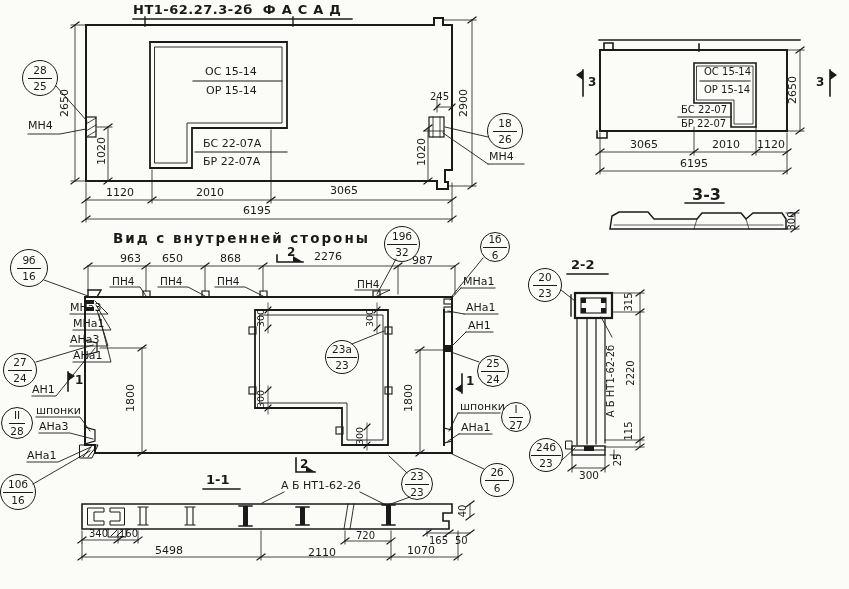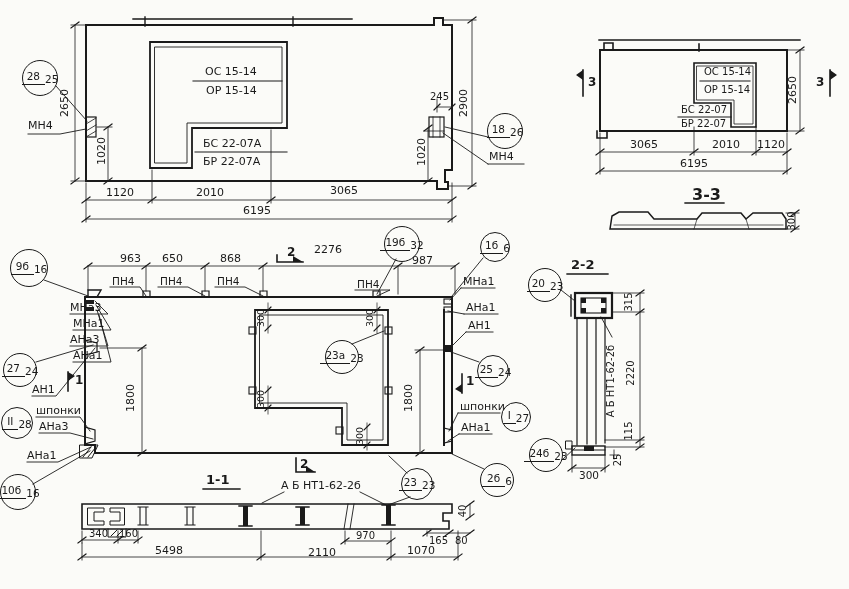--- a/index.html
+++ b/index.html
@@ -9,21 +9,21 @@
   .lbl{position:absolute;font-size:11px;line-height:1;white-space:nowrap;color:#1a1a1a;}
   .fs10{font-size:10px}
   .fs105{font-size:10.5px}
   .fs12{font-size:12px}
   .b{font-weight:bold}
   .ttl{font-size:13px;font-weight:bold;letter-spacing:0.5px}
   .sp{letter-spacing:6px;margin-left:10px}
   .sp2{letter-spacing:2px}
   .rot{transform:translate(-50%,-50%) rotate(-90deg);}
   .callout{position:absolute;border:1.5px solid #1a1a1a;border-radius:50%;
-           display:flex;flex-direction:row;align-items:center;justify-content:center;
+           display:flex;flex-direction:column;align-items:center;justify-content:center;
            font-size:10.5px;line-height:1;background:transparent;box-sizing:border-box;}
   .callout .t{border-bottom:1.3px solid #1a1a1a;padding:0 5px 2px;}
   .callout .btm{padding-top:2px;}
 </style>
 </head>
 <body>
 
 <div id="sheet">
 
 <svg id="linework" width="849" height="589" viewBox="0 0 849 589" stroke="#1a1a1a" fill="none" stroke-linecap="square">
@@ -184,20 +184,21 @@
     <path d="M636,296 L644,290 M636,315 L644,309 M636,443 L644,437 M636,450 L644,444" stroke-width="1.2"></path>
     <path d="M614,450 V459 M610,455 H618" stroke-width="0.8"></path>
 
     <path d="M612,337 L601,317" stroke-width="0.9"></path>
 
     <path d="M572,455 V472 M605,455 V472 M572,468 H605" stroke-width="0.8"></path>
     <path d="M568,471 L576,465 M601,471 L609,465" stroke-width="1.2"></path>
   </g>
 </svg>
 
+  <div class="lbl ttl" style="left:133px;top:3px"><span>НТ1-62.27.3-2б</span><span class="sp">ФАСАД</span></div>
   <div class="lbl" style="left:205px;top:66px">ОС 15-14</div>
   <div class="lbl" style="left:206px;top:85px">ОР 15-14</div>
   <div class="lbl" style="left:203px;top:138px">БС 22-07А</div>
   <div class="lbl" style="left:203px;top:156px">БР 22-07А</div>
   <div class="lbl" style="left:28px;top:120px">МН4</div>
   <div class="lbl" style="left:489px;top:151px">МН4</div>
   <div class="lbl rot" style="left:64px;top:103px">2650</div>
   <div class="lbl rot" style="left:101px;top:151px">1020</div>
   <div class="lbl rot" style="left:421px;top:152px">1020</div>
   <div class="lbl rot" style="left:463px;top:103px">2900</div>
@@ -215,24 +216,25 @@
   <div class="lbl fs12 b" style="left:816px;top:76px">3</div>
   <div class="lbl rot" style="left:792px;top:90px">2650</div>
   <div class="lbl" style="left:630px;top:139px">3065</div>
   <div class="lbl" style="left:712px;top:139px">2010</div>
   <div class="lbl" style="left:757px;top:139px">1120</div>
   <div class="lbl" style="left:680px;top:158px">6195</div>
 
   <div class="lbl b" style="left:692px;top:187px;font-size:16px">3-3</div>
   <div class="lbl rot fs10" style="left:792px;top:221px">300</div>
 
+  <div class="lbl ttl sp2" style="left:113px;top:232px;font-size:13.5px">Вид с внутренней стороны</div>
   <div class="lbl" style="left:120px;top:253px">963</div>
   <div class="lbl" style="left:162px;top:253px">650</div>
   <div class="lbl" style="left:220px;top:253px">868</div>
-  <div class="lbl" style="left:314px;top:244px">2276</div>
+  <div class="lbl" style="left:314px;top:251px">2276</div>
   <div class="lbl" style="left:412px;top:255px">987</div>
   <div class="lbl fs105" style="left:112px;top:276px">ПН4</div>
   <div class="lbl fs105" style="left:160px;top:276px">ПН4</div>
   <div class="lbl fs105" style="left:217px;top:276px">ПН4</div>
   <div class="lbl fs105" style="left:357px;top:279px">ПН4</div>
   <div class="lbl fs12 b" style="left:287px;top:246px">2</div>
   <div class="lbl fs12 b" style="left:300px;top:458px">2</div>
   <div class="lbl fs12 b" style="left:75px;top:374px">1</div>
   <div class="lbl fs12 b" style="left:466px;top:375px">1</div>
   <div class="lbl" style="left:70px;top:302px">МНа3</div>
@@ -255,23 +257,23 @@
   <div class="lbl rot" style="left:261px;top:399px;font-size:9.5px">300</div>
   <div class="lbl rot" style="left:360px;top:436px;font-size:9.5px">300</div>
 
   <div class="lbl b" style="left:206px;top:473px;font-size:13px">1-1</div>
   <div class="lbl" style="left:281px;top:480px">А Б НТ1-62-2б</div>
   <div class="lbl fs10" style="left:89px;top:529px">340</div>
   <div class="lbl fs10" style="left:119px;top:529px">160</div>
   <div class="lbl" style="left:155px;top:545px">5498</div>
   <div class="lbl" style="left:308px;top:547px">2110</div>
   <div class="lbl" style="left:407px;top:545px">1070</div>
-  <div class="lbl fs10" style="left:356px;top:531px">970</div>
+  <div class="lbl fs10" style="left:356px;top:531px">720</div>
   <div class="lbl fs10" style="left:429px;top:536px">165</div>
-  <div class="lbl fs10" style="left:455px;top:536px">80</div>
+  <div class="lbl fs10" style="left:455px;top:536px">50</div>
   <div class="lbl rot fs10" style="left:463px;top:511px">40</div>
 
   <div class="lbl b" style="left:571px;top:258px;font-size:13px">2-2</div>
   <div class="lbl rot fs10" style="left:629px;top:302px">315</div>
   <div class="lbl rot fs10" style="left:631px;top:373px">2220</div>
   <div class="lbl rot fs10" style="left:629px;top:431px">115</div>
   <div class="lbl rot fs10" style="left:618px;top:460px">25</div>
   <div class="lbl fs105" style="left:579px;top:470px">300</div>
   <div class="lbl rot fs10" style="left:611px;top:381px">А Б НТ1-62-2б</div>
 

